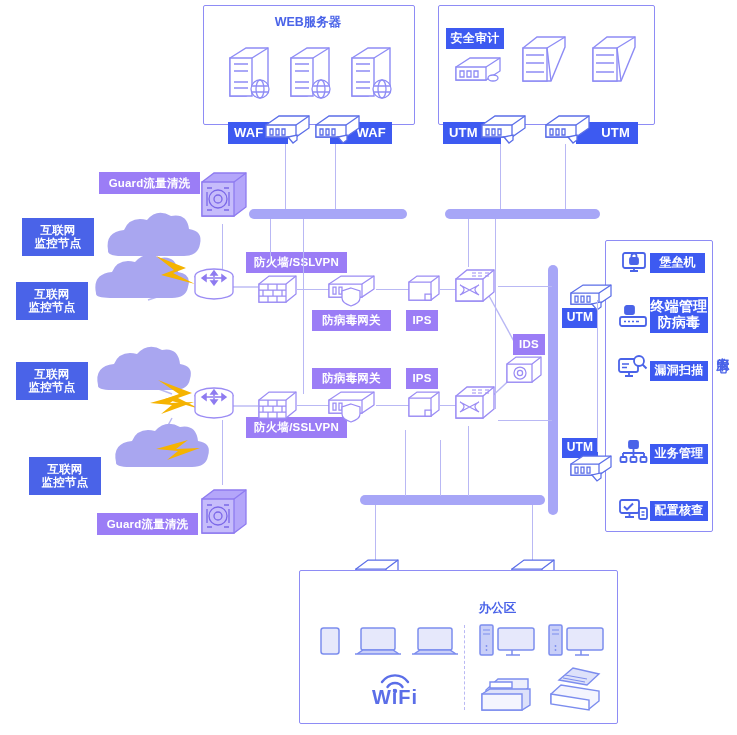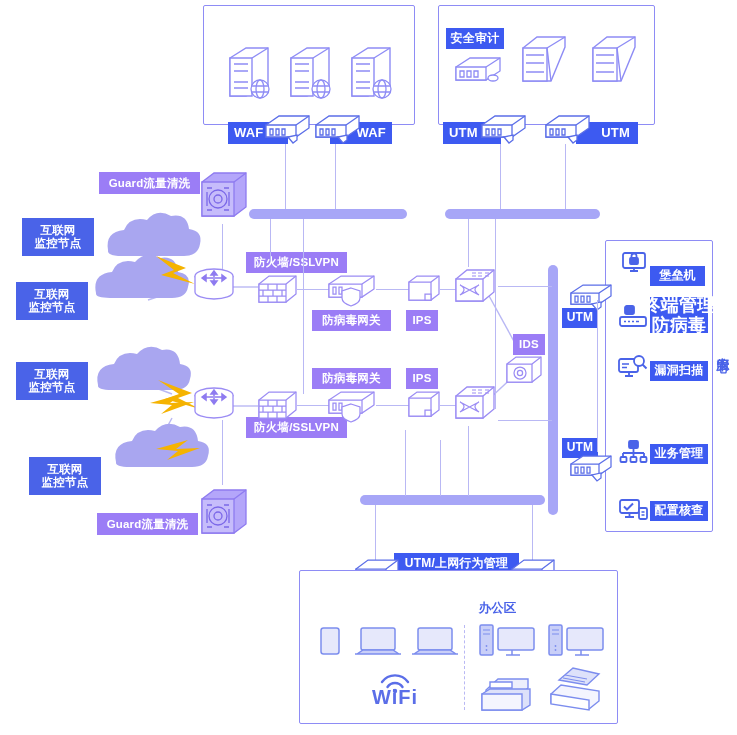--- a/index.html
+++ b/index.html
@@ -75,20 +75,21 @@
 
     <g fill="#F5B301">
       <path d="M156 256 l30 12 l-13 5 l22 11 l-34 -9 l13 -5z"></path>
       <path d="M150 403 l32 -9 l-12 9 l24 -1 l-33 12 l11 -9z"></path>
       <path d="M158 380 l34 13 l-14 5 l22 11 l-35 -10 l14 -5z"></path>
       <path d="M156 449 l32 -9 l-12 9 l24 -1 l-33 12 l11 -9z"></path>
     </g>
   </svg>
 
   <div class="panel" style="left:203px;top:5px;width:210px;height:118px;"></div>
+  <div class="heading" style="left:203px;top:14px;width:210px;font-size:12.5px;">WEB服务器</div>
 
   <div class="ico" style="left:222px;top:40px;">
     <svg width="56" height="62" viewBox="0 0 56 62">
       <g fill="#fff" stroke="#8E8CF5" stroke-width="1.4">
         <path d="M8 18 l16 -10 l22 0 l0 38 l-22 10 l-16 0z"></path>
         <path d="M8 18 l22 0 l0 38 l-22 0z"></path>
         <path d="M30 18 l16 -10"></path>
         <path d="M12 24 l14 0 M12 31 l14 0 M12 42 l14 0 M12 48 l14 0"></path>
       </g>
       <g stroke="#8E8CF5" stroke-width="1.3" fill="#fff">
@@ -462,32 +463,32 @@
   <div class="ico" style="left:621px;top:250px;">
     <svg width="26" height="26" viewBox="0 0 26 26">
       <g fill="none" stroke="#4A63E8" stroke-width="1.8">
         <rect x="2" y="3" width="22" height="15" rx="2"></rect>
         <path d="M9 21 l8 0 M13 18 l0 3"></path>
         <rect x="9" y="8" width="8" height="6" rx="1" fill="#4A63E8"></rect>
         <path d="M10.5 8 l0 -2 a2.5 2.5 0 0 1 5 0 l0 2"></path>
       </g>
     </svg>
   </div>
-  <div class="lbl blue" style="left:650px;top:253px;width:55px;height:20px;font-size:12px;margin-top:13px;">堡垒机</div>
+  <div class="lbl blue" style="left:650px;top:253px;width:55px;height:20px;font-size:12px;">堡垒机</div>
 
   <div class="ico" style="left:619px;top:305px;">
     <svg width="30" height="28" viewBox="0 0 30 28">
       <g fill="none" stroke="#4A63E8" stroke-width="1.8">
         <rect x="6" y="1" width="9" height="8" rx="1.8" fill="#4A63E8"></rect>
         <rect x="1" y="12" width="26" height="9" rx="2"></rect>
         <path d="M5 16.5 l2 0 M9 16.5 l2 0 M13 16.5 l2 0 M17 16.5 l3 0" stroke-width="1.6"></path>
       </g>
     </svg>
   </div>
-  <div class="lbl blue" style="left:650px;top:297px;width:58px;height:36px;font-size:18px;">终端管理
+  <div class="lbl blue" style="left:650px;top:297px;width:58px;height:36px;font-size:14px;">终端管理
 防病毒</div>
 
   <div class="ico" style="left:618px;top:355px;">
     <svg width="30" height="28" viewBox="0 0 30 28">
       <g fill="none" stroke="#4A63E8" stroke-width="1.8">
         <rect x="1" y="4" width="19" height="13" rx="2"></rect>
         <path d="M7 21 l8 0 M11 17 l0 4"></path>
         <path d="M4 9 l7 0 M4 12.5 l5 0" stroke-width="1.6"></path>
         <circle cx="21" cy="6" r="5" fill="#fff"></circle>
         <path d="M24.5 9.5 l4 4" stroke-width="2"></path>
@@ -515,21 +516,20 @@
         <rect x="1" y="3" width="19" height="13" rx="2"></rect>
         <path d="M6 20 l9 0 M10.5 16 l0 4"></path>
         <path d="M5 9.5 l3 3 l6 -6" stroke-width="2"></path>
         <rect x="20" y="11" width="8" height="11" rx="1.5" fill="#fff"></rect>
         <path d="M22.5 15 l3 0 M22.5 18 l3 0" stroke-width="1.4"></path>
       </g>
     </svg>
   </div>
   <div class="lbl blue" style="left:650px;top:501px;width:58px;height:20px;font-size:12px;">配置核查</div>
 
-  <div class="lbl blue" style="left:394px;top:553px;width:125px;height:22px;font-size:12px;">UTM/上网行为管理</div>
   <div class="line v" style="left:375px;top:505px;height:62px;"></div>
   <div class="line v" style="left:532px;top:505px;height:62px;"></div>
 
   <div class="ico" style="left:352px;top:556px;">
     <svg width="50" height="34" viewBox="0 0 50 34">
       <g fill="#fff" stroke="#5B6EE8" stroke-width="1.25">
         <path d="M4 13 l12 -9 l30 0 l0 12 l-12 9 l-30 0z"></path>
         <path d="M4 13 l30 0 l0 12 l-30 0z"></path>
         <path d="M34 13 l12 -9"></path>
         <path d="M8 16 l3 0 0 7 -3 0z M14 16 l3 0 0 7 -3 0z M20 16 l3 0 0 7 -3 0z"></path>

